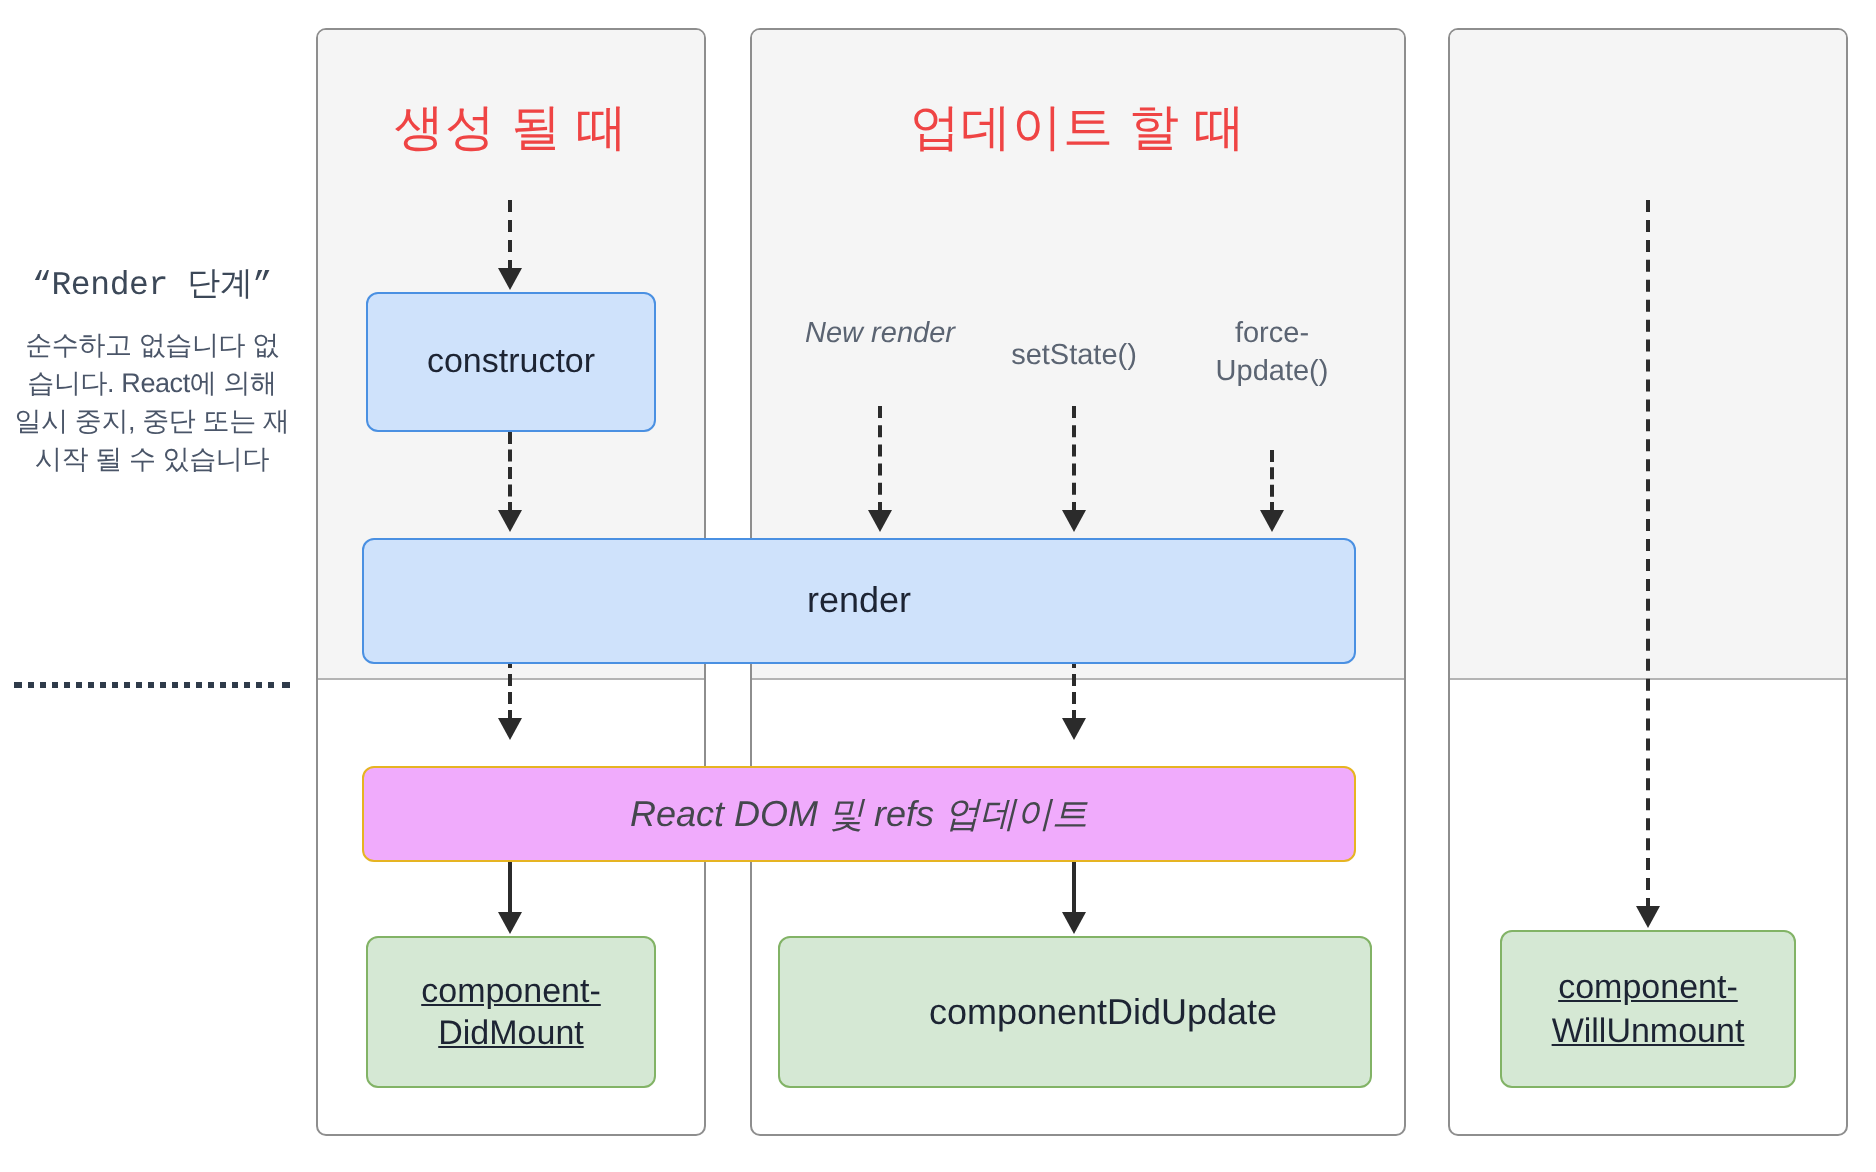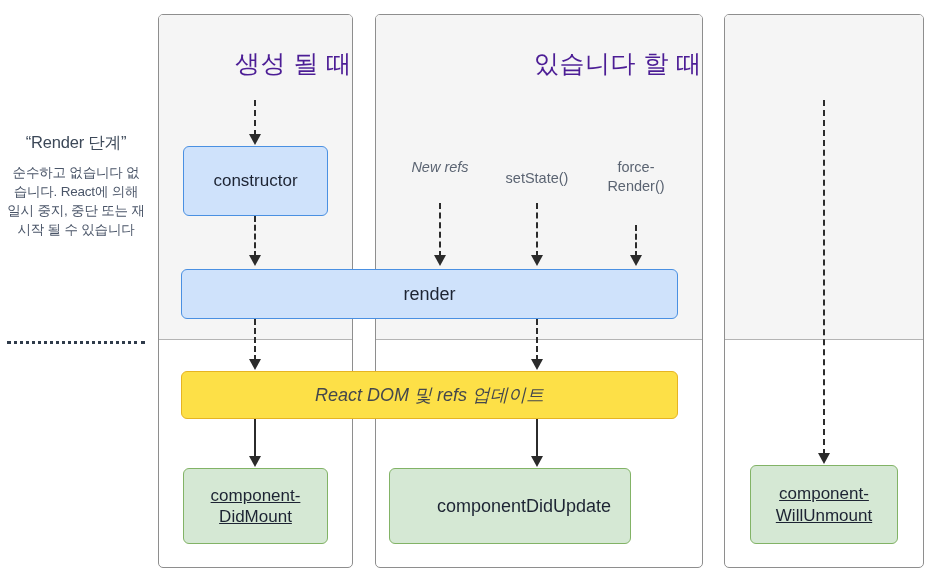--- a/index.html
+++ b/index.html
@@ -32,20 +32,21 @@
   }
   #legend-render  { top: 132px; }
   #legend-commit  { top: 355px; }
 
   .legend-title {
     font-size: 16.5px;
     color: #3c4858;
     line-height: 1.33;
     letter-spacing: -0.2px;
     white-space: pre-line;
+    font-family: Liberation Mono, monospace;
   }
   .legend-desc {
     margin-top: 9px;
     font-size: 13.5px;
     color: #4a5568;
     line-height: 1.42;
     letter-spacing: -0.2px;
   }
   #legend-divider {
     position: absolute;
@@ -77,23 +78,23 @@
     background: #f5f5f5;
     border-bottom: 1px solid #b4b4b4;
     box-sizing: border-box;
   }
 
   
   .col-heading {
     position: absolute;
     top: 32px;
     width: 100%;
-    text-align: right;
+    text-align: center;
     font-size: 25px;
-    color: #4c1d95;
+    color: #ef4444;
     letter-spacing: 0.5px;
     z-index: 5;
   }
 
   
   .node {
     position: absolute;
     box-sizing: border-box;
     border-radius: 6px;
     display: flex;
@@ -102,49 +103,50 @@
     text-align: center;
     line-height: 1.26;
     z-index: 6;
   }
   .node-blue {
     background: #cfe2fb;
     border: 1.4px solid #4a90e2;
     color: #1d2433;
   }
   .node-yellow {
-    background: #fde047;
+    background: #f0abfc;
     border: 1.4px solid #e6b422;
     color: #44474d;
     font-style: italic;
+    margin-top: 12px;
   }
   .node-green {
     background: #d5e8d4;
     border: 1.4px solid #82b366;
     color: #1d2433;
   }
 
   #node-constructor {
     left: 183px; top: 146px; width: 145px; height: 70px;
     font-size: 17px;
   }
   #node-render {
-    left: 181px; top: 269px; width: 497px; height: 50px;
+    left: 181px; top: 269px; width: 497px; height: 63px;
     font-size: 18px;
   }
   #node-reactdom {
     left: 181px; top: 371px; width: 497px; height: 48px;
     font-size: 18px;
   }
   #node-did-mount {
     left: 183px; top: 468px; width: 145px; height: 76px;
     font-size: 17px;
   }
   #node-did-update {
-    left: 389px; top: 468px; width: 242px; height: 76px;
+    left: 389px; top: 468px; width: 297px; height: 76px;
     font-size: 18px;
     padding-left: 28px;
   }
   #node-will-unmount {
     left: 750px; top: 465px; width: 148px; height: 79px;
     font-size: 17px;
   }
   .node span { display: block; text-decoration: underline; }
 
   
@@ -199,21 +201,21 @@
 
 </div>
 
 <div class="panel" id="panel-mount">
   <div class="phase-band-render"></div>
   <div class="col-heading">생성 될 때</div>
 </div>
 
 <div class="panel" id="panel-update">
   <div class="phase-band-render"></div>
-  <div class="col-heading">있습니다 할 때</div>
+  <div class="col-heading">업데이트 할 때</div>
 </div>
 
 <div class="panel" id="panel-unmount">
   <div class="phase-band-render"></div>
 </div>
 
 <div class="conn conn-dashed" style="left:254px; top:100px; height:36px;"></div>
 <div class="arrowhead" style="left:249px; top:134px;"></div>
 
 <div class="conn conn-dashed" style="left:254px; top:216px; height:41px;"></div>
@@ -236,27 +238,27 @@
 
 <div class="conn conn-dashed" style="left:536px; top:319px; height:42px;"></div>
 <div class="arrowhead" style="left:531px; top:359px;"></div>
 
 <div class="conn conn-solid" style="left:536px; top:419px; height:39px;"></div>
 <div class="arrowhead" style="left:531px; top:456px;"></div>
 
 <div class="conn conn-dashed" style="left:823px; top:100px; height:355px;"></div>
 <div class="arrowhead" style="left:818px; top:453px;"></div>
 
-<div class="trigger" id="trigger-newprops">New refs</div>
+<div class="trigger" id="trigger-newprops">New render</div>
 
 <div class="trigger" id="trigger-setstate">setState()</div>
 
 <div class="trigger" id="trigger-forceupdate">
   <span>force-</span>
-  <span>Render()</span>
+  <span>Update()</span>
 </div>
 
 <div class="node node-blue" id="node-constructor">constructor</div>
 
 <div class="node node-blue" id="node-render">render</div>
 
 <div class="node node-yellow" id="node-reactdom">React DOM 및 refs 업데이트</div>
 
 <div class="node node-green" id="node-did-mount">
   <div>

